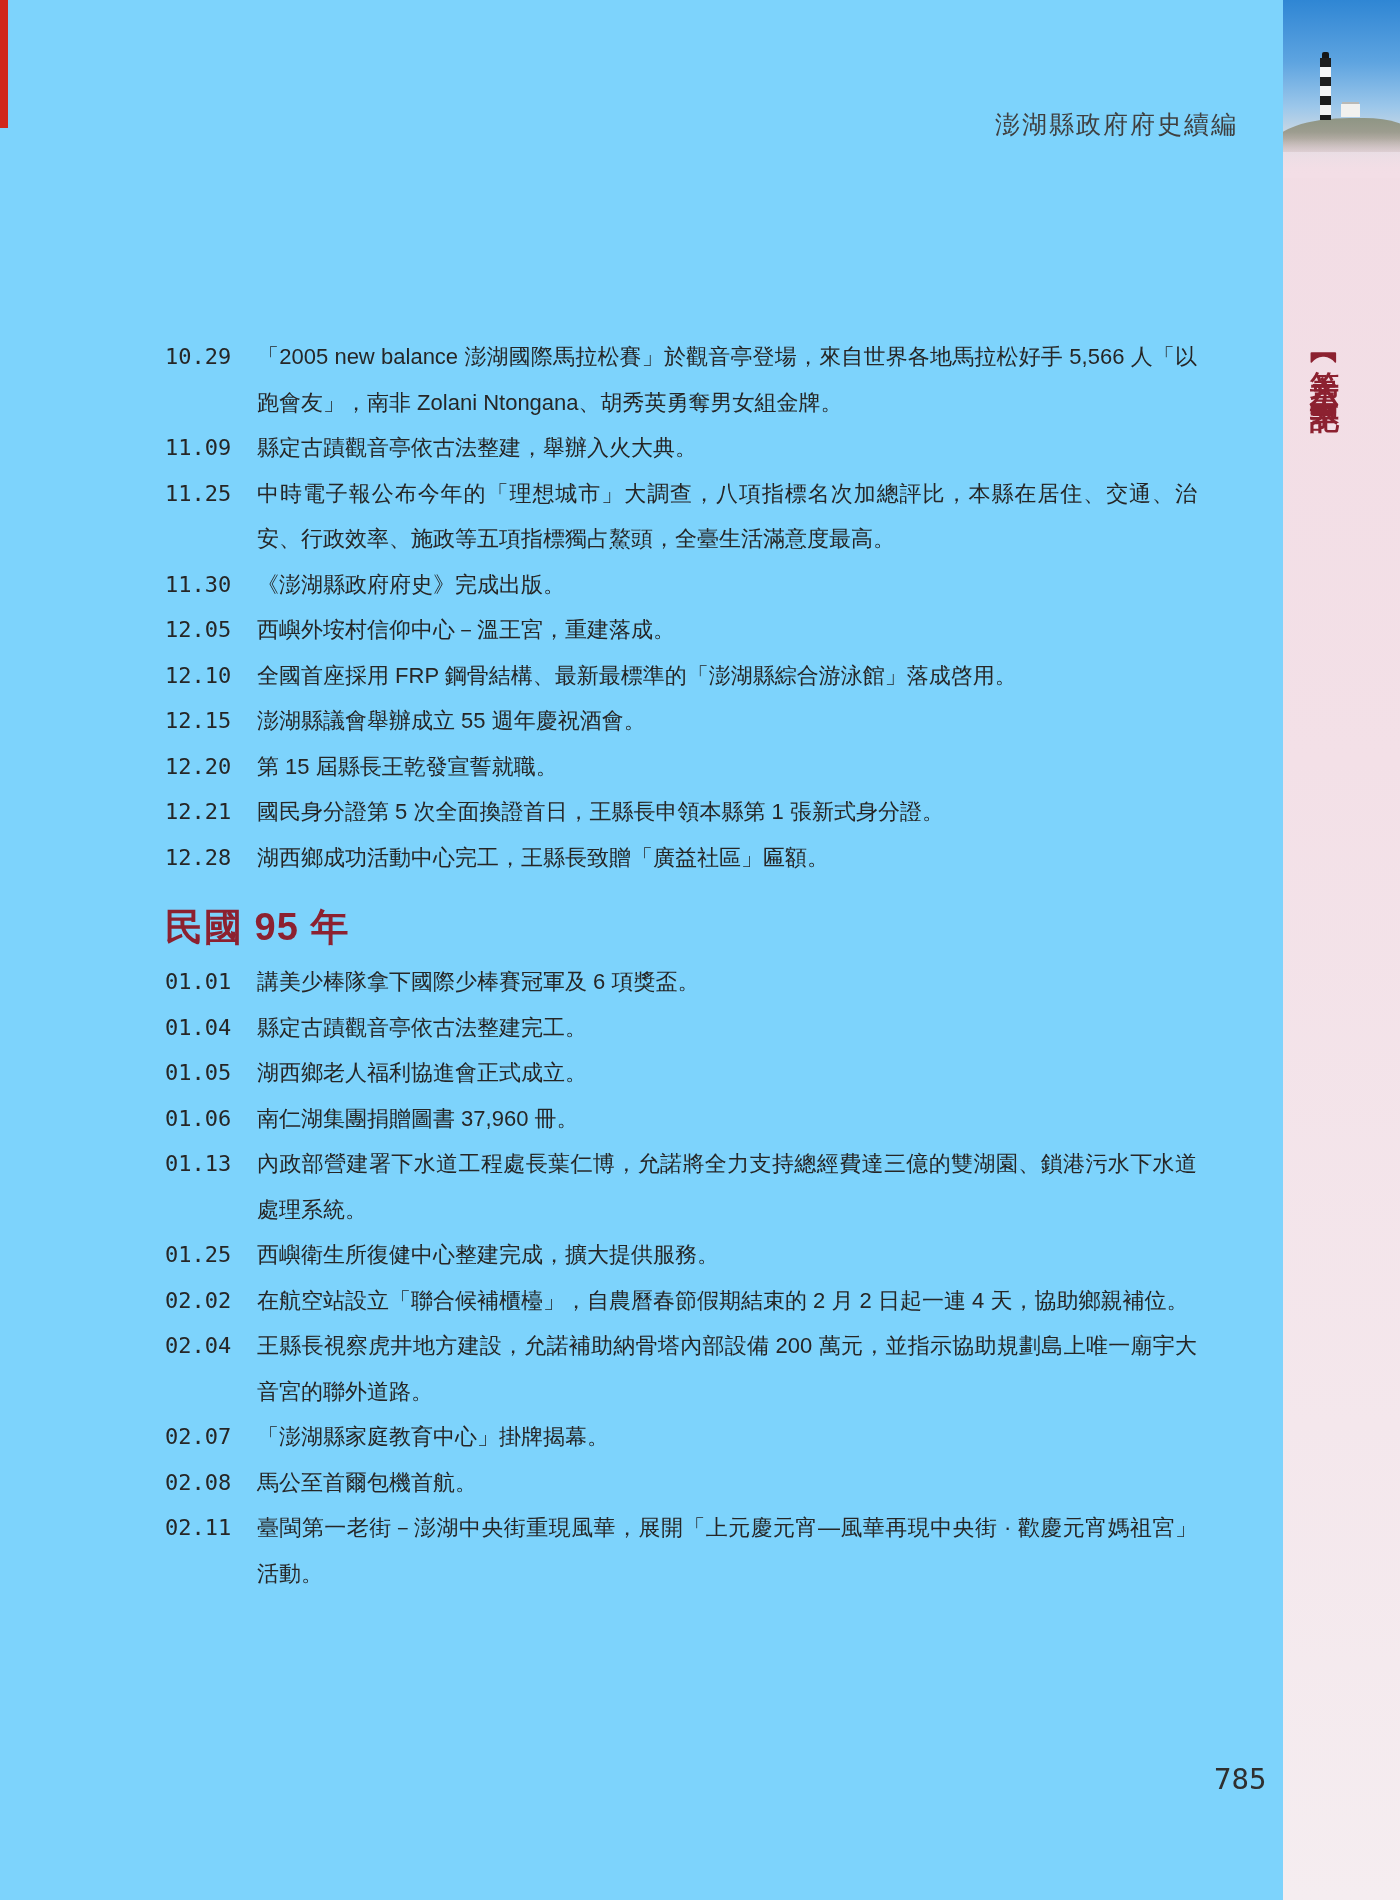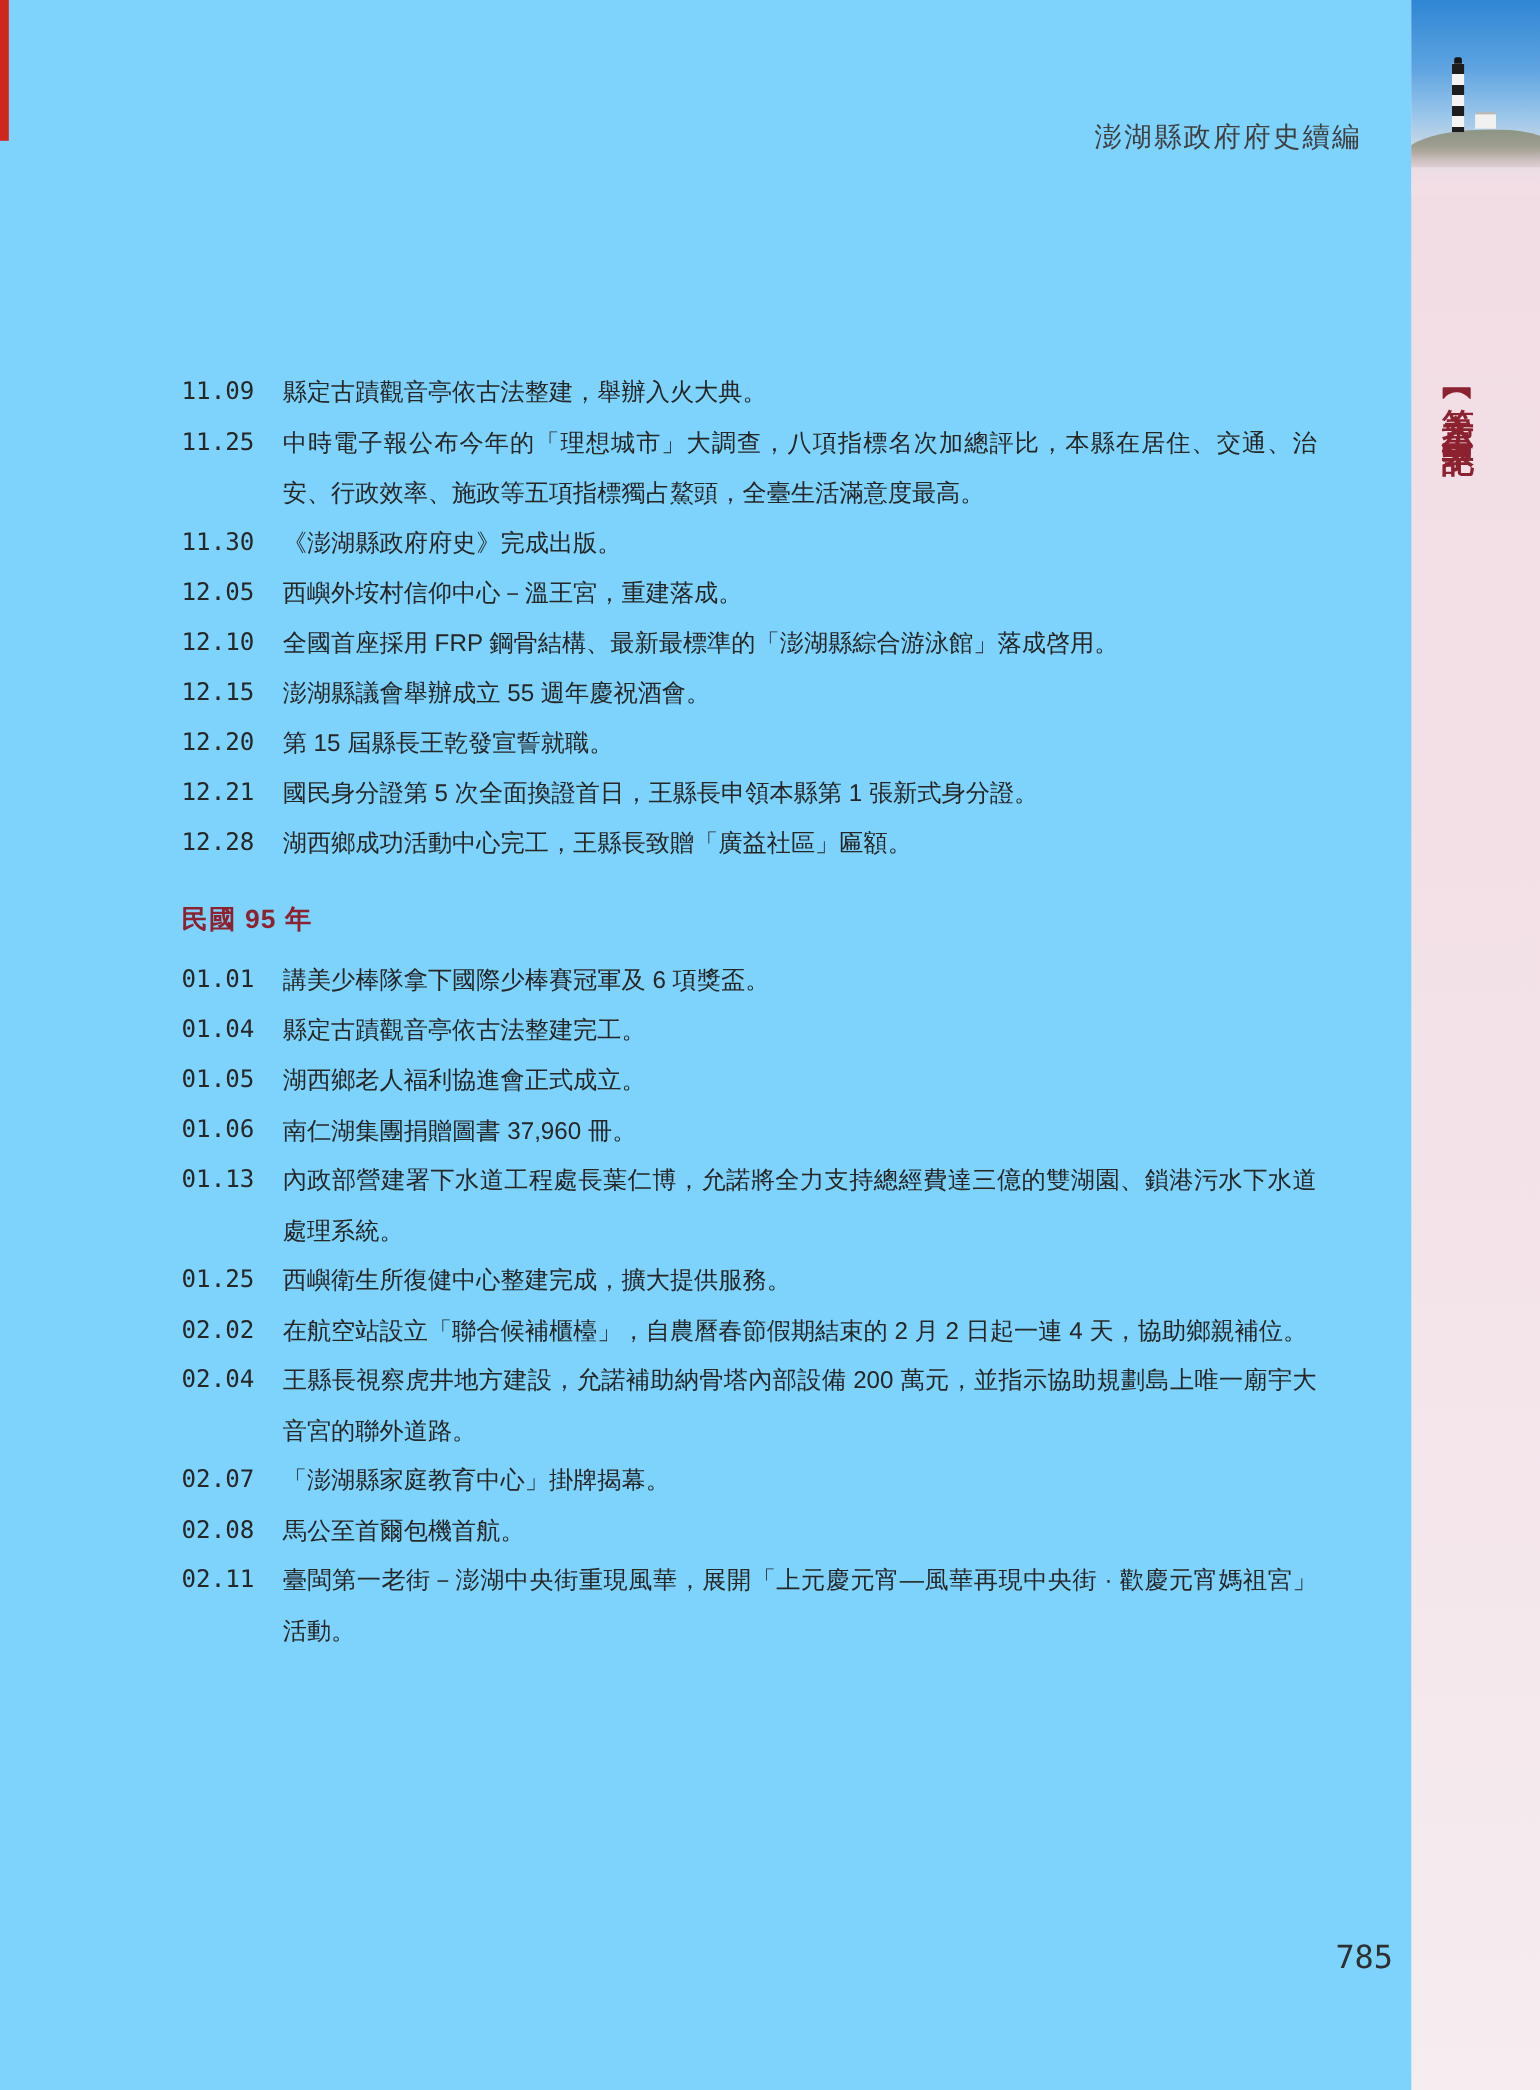--- a/index.html
+++ b/index.html
@@ -69,21 +69,21 @@
     font-size:22px; line-height:45.5px; color:#262626;
   }
   .entry .date{
     flex:none; width:92px;
     font-family:"DejaVu Sans Mono","Liberation Mono",monospace;
   }
   .entry .text{
     flex:1; text-align:justify;
   }
   .section-heading{
-    font-size:24px; font-weight:bold; color:#8c2130;
+    font-size:38px; font-weight:bold; color:#8c2130;
     line-height:45px; margin:25px 0 9px 0; letter-spacing:1px;
   }
 </style>
 </head>
 <body>
 
 <div class="page">
 
   <div class="edge-red"></div>
 
@@ -97,20 +97,24 @@
       <div class="house"></div>
       <div class="fade"></div>
     </div>
   </div>
 
   <div class="chapter-vertical">【第六章 大事記】</div>
 
   <div class="page-number">785</div>
 
   <div class="timeline">
+      <div class="entry">
+        <span class="date">10.29</span>
+        <div class="text">「2005 new balance 澎湖國際馬拉松賽」於觀音亭登場，來自世界各地馬拉松好手 5,566 人「以跑會友」，南非 Zolani Ntongana、胡秀英勇奪男女組金牌。</div>
+      </div>
       <div class="entry">
         <span class="date">11.09</span>
         <div class="text">縣定古蹟觀音亭依古法整建，舉辦入火大典。</div>
       </div>
       <div class="entry">
         <span class="date">11.25</span>
         <div class="text">中時電子報公布今年的「理想城市」大調查，八項指標名次加總評比，本縣在居住、交通、治安、行政效率、施政等五項指標獨占鰲頭，全臺生活滿意度最高。</div>
       </div>
       <div class="entry">
         <span class="date">11.30</span>

